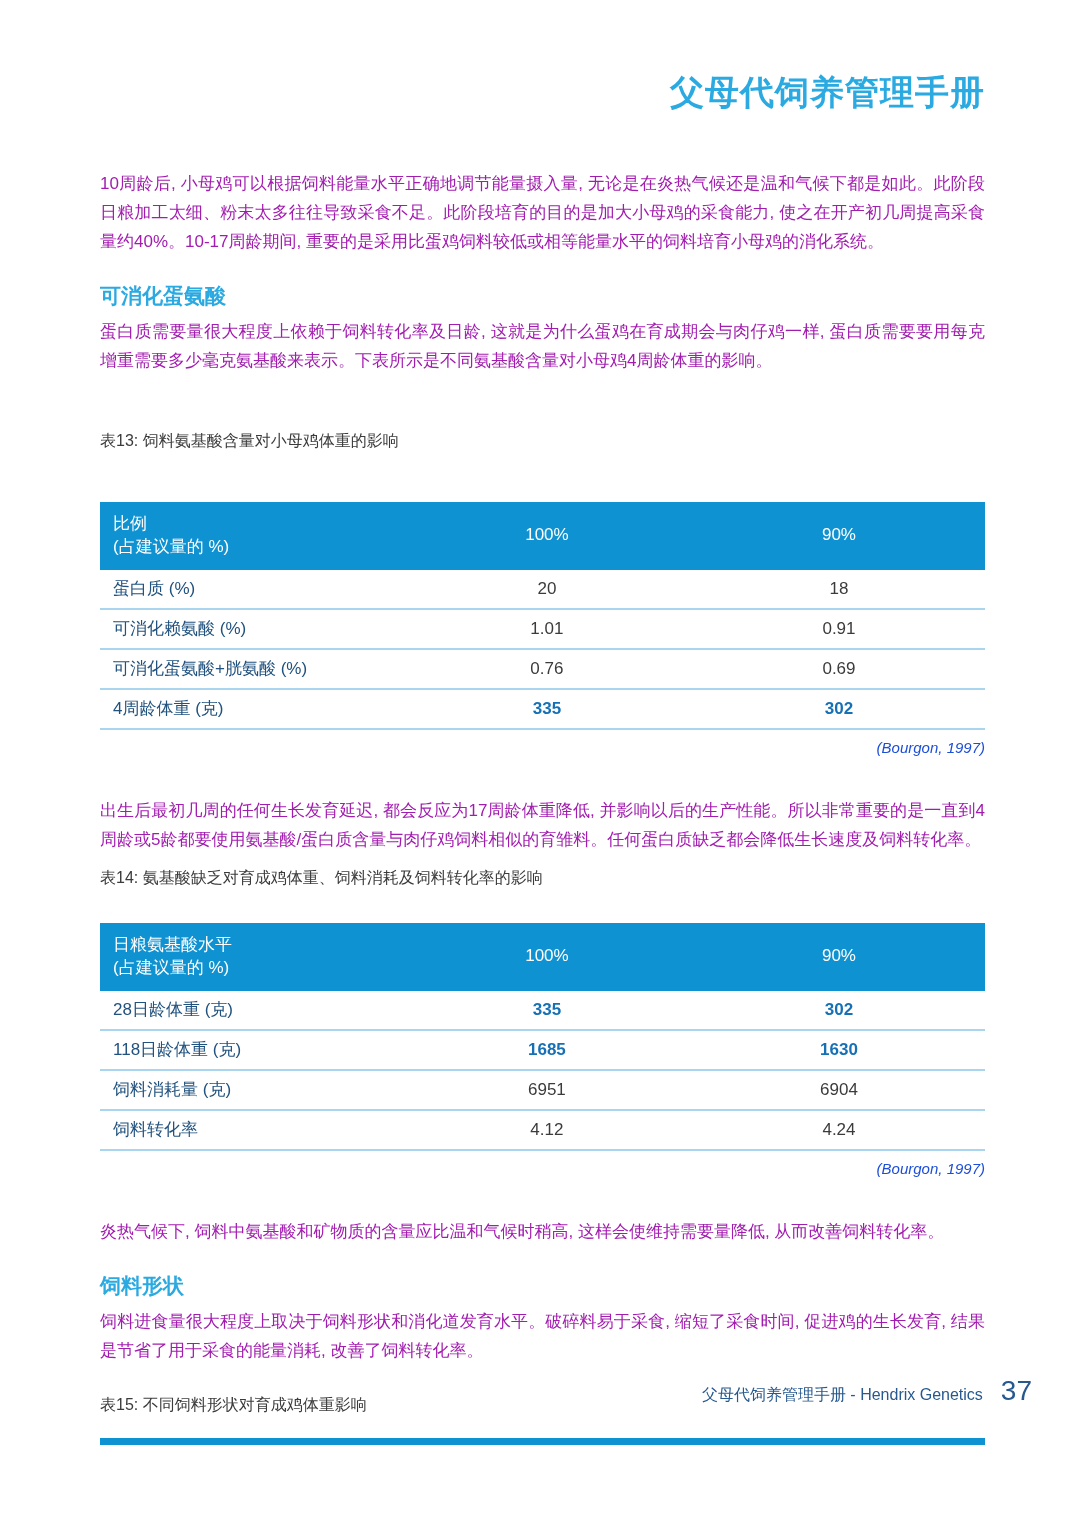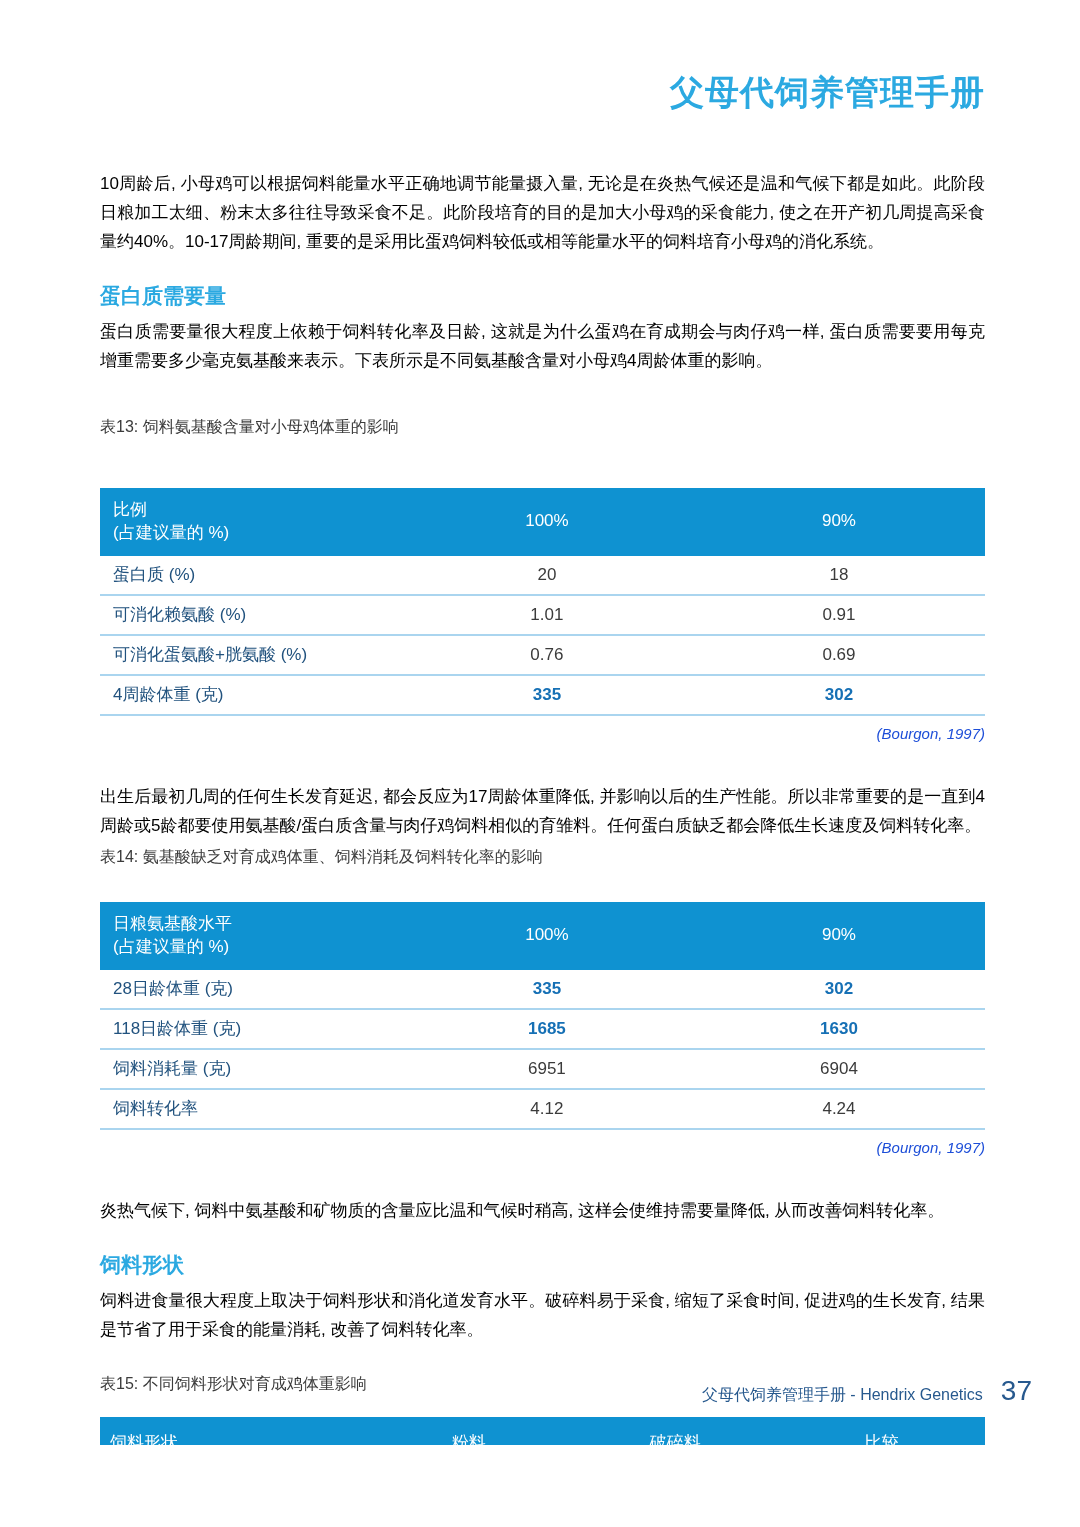--- a/index.html
+++ b/index.html
@@ -19,36 +19,36 @@
     color: #2BA9E1;
     font-size: 34px;
     font-weight: bold;
     letter-spacing: 1px;
     line-height: 1.2;
   }
   .body-text {
     font-size: 17px;
     line-height: 29px;
     text-align: justify;
-    color: #000000;
+    color: #a21caf;
   }
   .intro { margin-top: 56px; }
   .section-heading {
     color: #2BA9E1;
     font-size: 21px;
     font-weight: bold;
     margin-top: 26px;
     margin-bottom: 7px;
   }
   .tbl-caption {
     font-size: 16px;
     color: #3B3B3B;
-    margin-top: 42px;
-  }
-  .caption-tight { margin-top: 7px; }
+    margin-top: 56px;
+  }
+  .caption-tight { margin-top: 14px; }
   .caption-mid { margin-top: 30px; }
   table.data-table {
     width: 100%;
     border-collapse: collapse;
     margin-top: 50px;
     table-layout: fixed;
   }
   table.tight { margin-top: 34px; }
   table.t15 { margin-top: 22px; }
   .data-table thead th {
@@ -110,21 +110,21 @@
 </style>
 </head>
 <body>
 
 <div class="page">
 
   <h1 class="doc-title">父母代饲养管理手册</h1>
 
   <p class="body-text intro">10周龄后, 小母鸡可以根据饲料能量水平正确地调节能量摄入量, 无论是在炎热气候还是温和气候下都是如此。此阶段日粮加工太细、粉末太多往往导致采食不足。此阶段培育的目的是加大小母鸡的采食能力, 使之在开产初几周提高采食量约40%。10-17周龄期间, 重要的是采用比蛋鸡饲料较低或相等能量水平的饲料培育小母鸡的消化系统。</p>
 
-  <h2 class="section-heading">蛋白质需要量</h2>
+  <h2 class="section-heading">可消化蛋氨酸</h2>
   <p class="body-text">蛋白质需要量很大程度上依赖于饲料转化率及日龄, 这就是为什么蛋鸡在育成期会与肉仔鸡一样, 蛋白质需要要用每克增重需要多少毫克氨基酸来表示。下表所示是不同氨基酸含量对小母鸡4周龄体重的影响。</p>
 
   <p class="tbl-caption">表13: 饲料氨基酸含量对小母鸡体重的影响</p>
 
   <table class="data-table three-col">
     <thead>
       <tr>
         <th class="label-col">
           <span>比例</span><br>
           <span>(占建议量的 %)</span>

